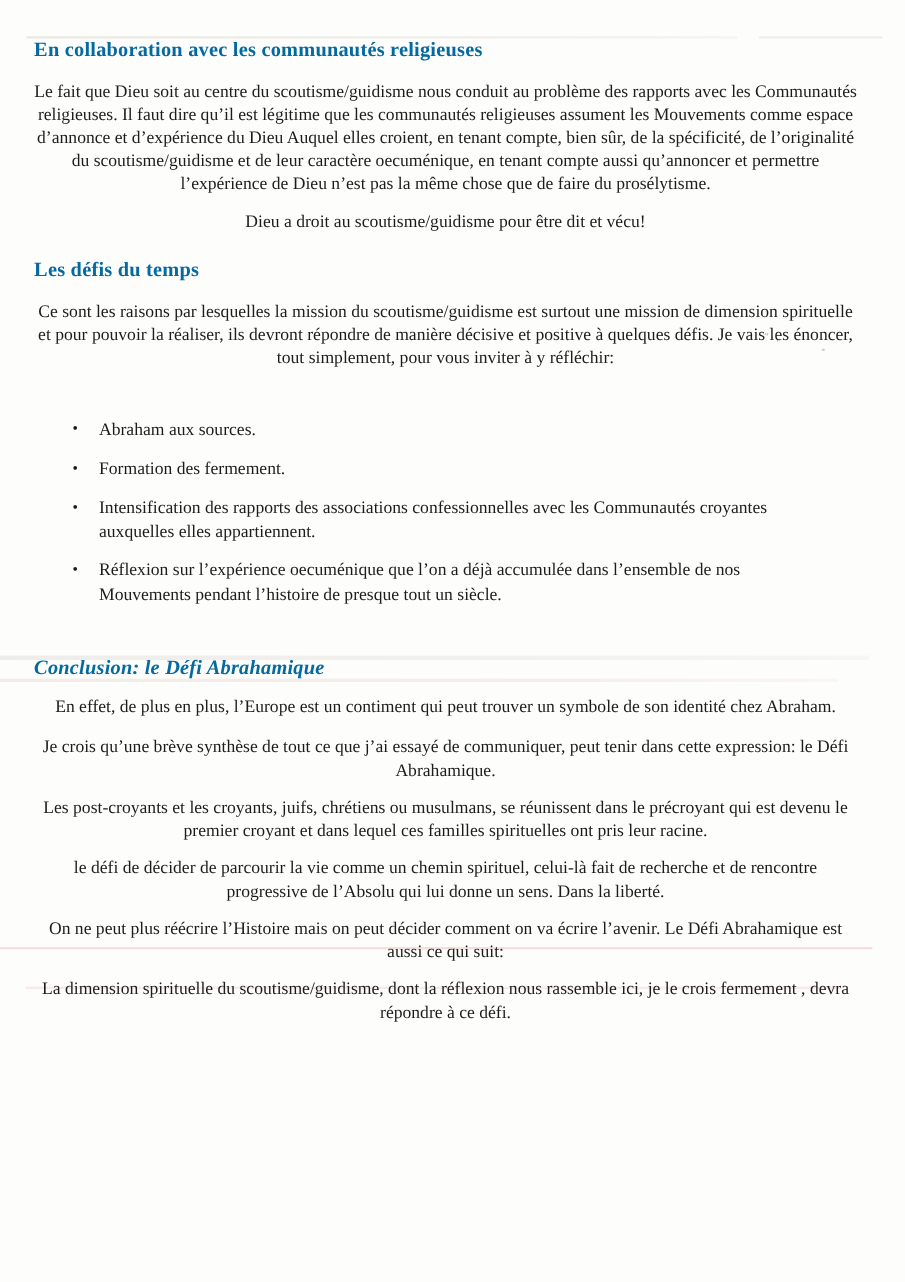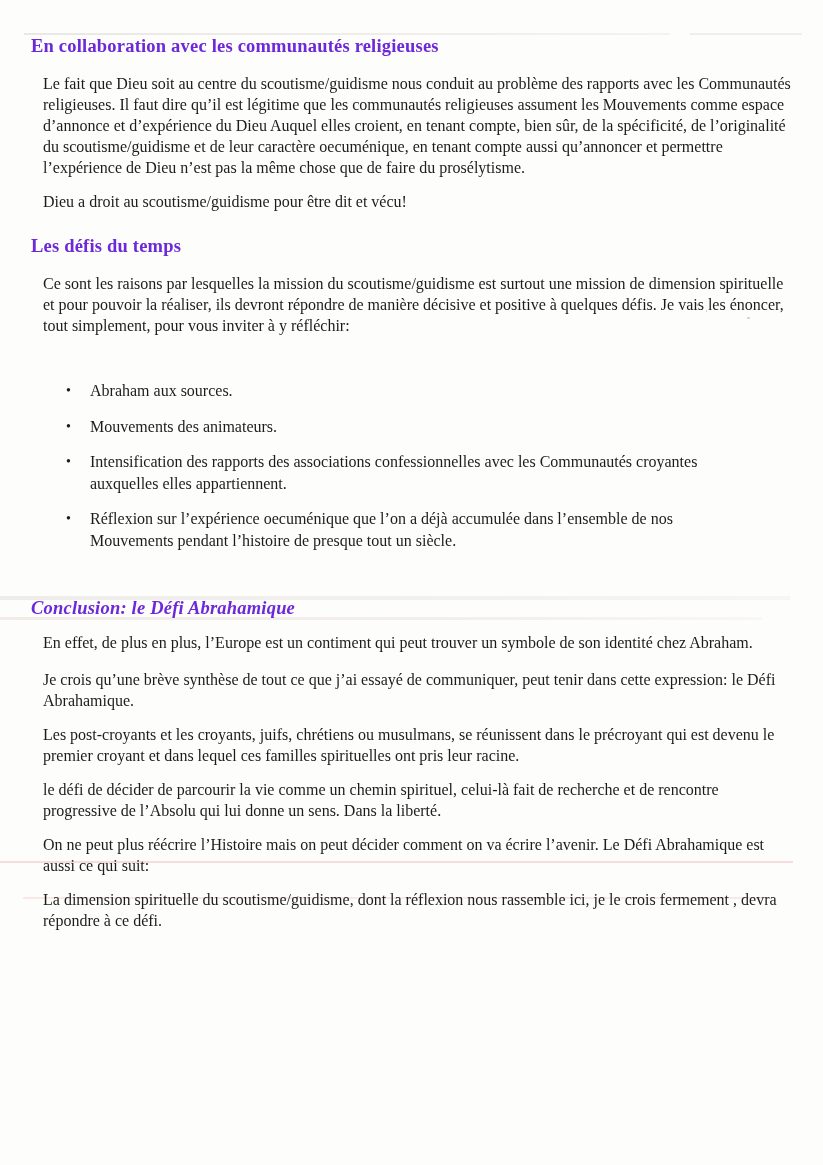--- a/index.html
+++ b/index.html
@@ -18,30 +18,31 @@
     color: #1c1c1c;
   }
   .content {
     position: relative;
     padding: 36px 34px 0 31px;
   }
   .doc-heading {
     font-size: 18.5px;
     font-weight: 700;
     letter-spacing: 0.2px;
-    color: #6d28d9;
+    color: #0369a1;
     margin: 0;
   }
   .para {
     font-size: 16px;
     line-height: 21px;
-    margin: 12px;
+    margin: 0;
     margin-top: 13px;
     width: 748px;
     color: #1c1c1c;
+    text-align: center;
   }
   .para.first-after-heading { margin-top: 16px; }
   .h-defis { margin-top: 24px; }
   .h-conclusion { margin-top: 47px; font-style: italic; }
   .bullet-list {
     list-style: none;
     margin: 44px 0 0 0;
     padding: 0 0 0 35px;
     width: 710px;
   }
@@ -130,21 +131,21 @@
 
     <p class="para first-after-heading">Ce sont les raisons par lesquelles la mission du scoutisme/guidisme est surtout une mission de dimension spirituelle et pour pouvoir la réaliser, ils devront répondre de manière décisive et positive à quelques défis. Je vais les énoncer, tout simplement, pour vous inviter à y réfléchir:</p>
 
     <ul class="bullet-list">
       <li class="bullet-item">
         <span class="bullet-dot">•</span>
         <span class="bullet-text">Abraham aux sources.</span>
       </li>
       <li class="bullet-item">
         <span class="bullet-dot">•</span>
-        <span class="bullet-text">Mouvements des animateurs.</span>
+        <span class="bullet-text">Formation des fermement.</span>
       </li>
       <li class="bullet-item">
         <span class="bullet-dot">•</span>
         <span class="bullet-text">Intensification des rapports des associations confessionnelles avec les Communautés croyantes auxquelles elles appartiennent.</span>
       </li>
       <li class="bullet-item">
         <span class="bullet-dot">•</span>
         <span class="bullet-text">Réflexion sur l’expérience oecuménique que l’on a déjà accumulée dans l’ensemble de nos Mouvements pendant l’histoire de presque tout un siècle.</span>
       </li>
     </ul>

